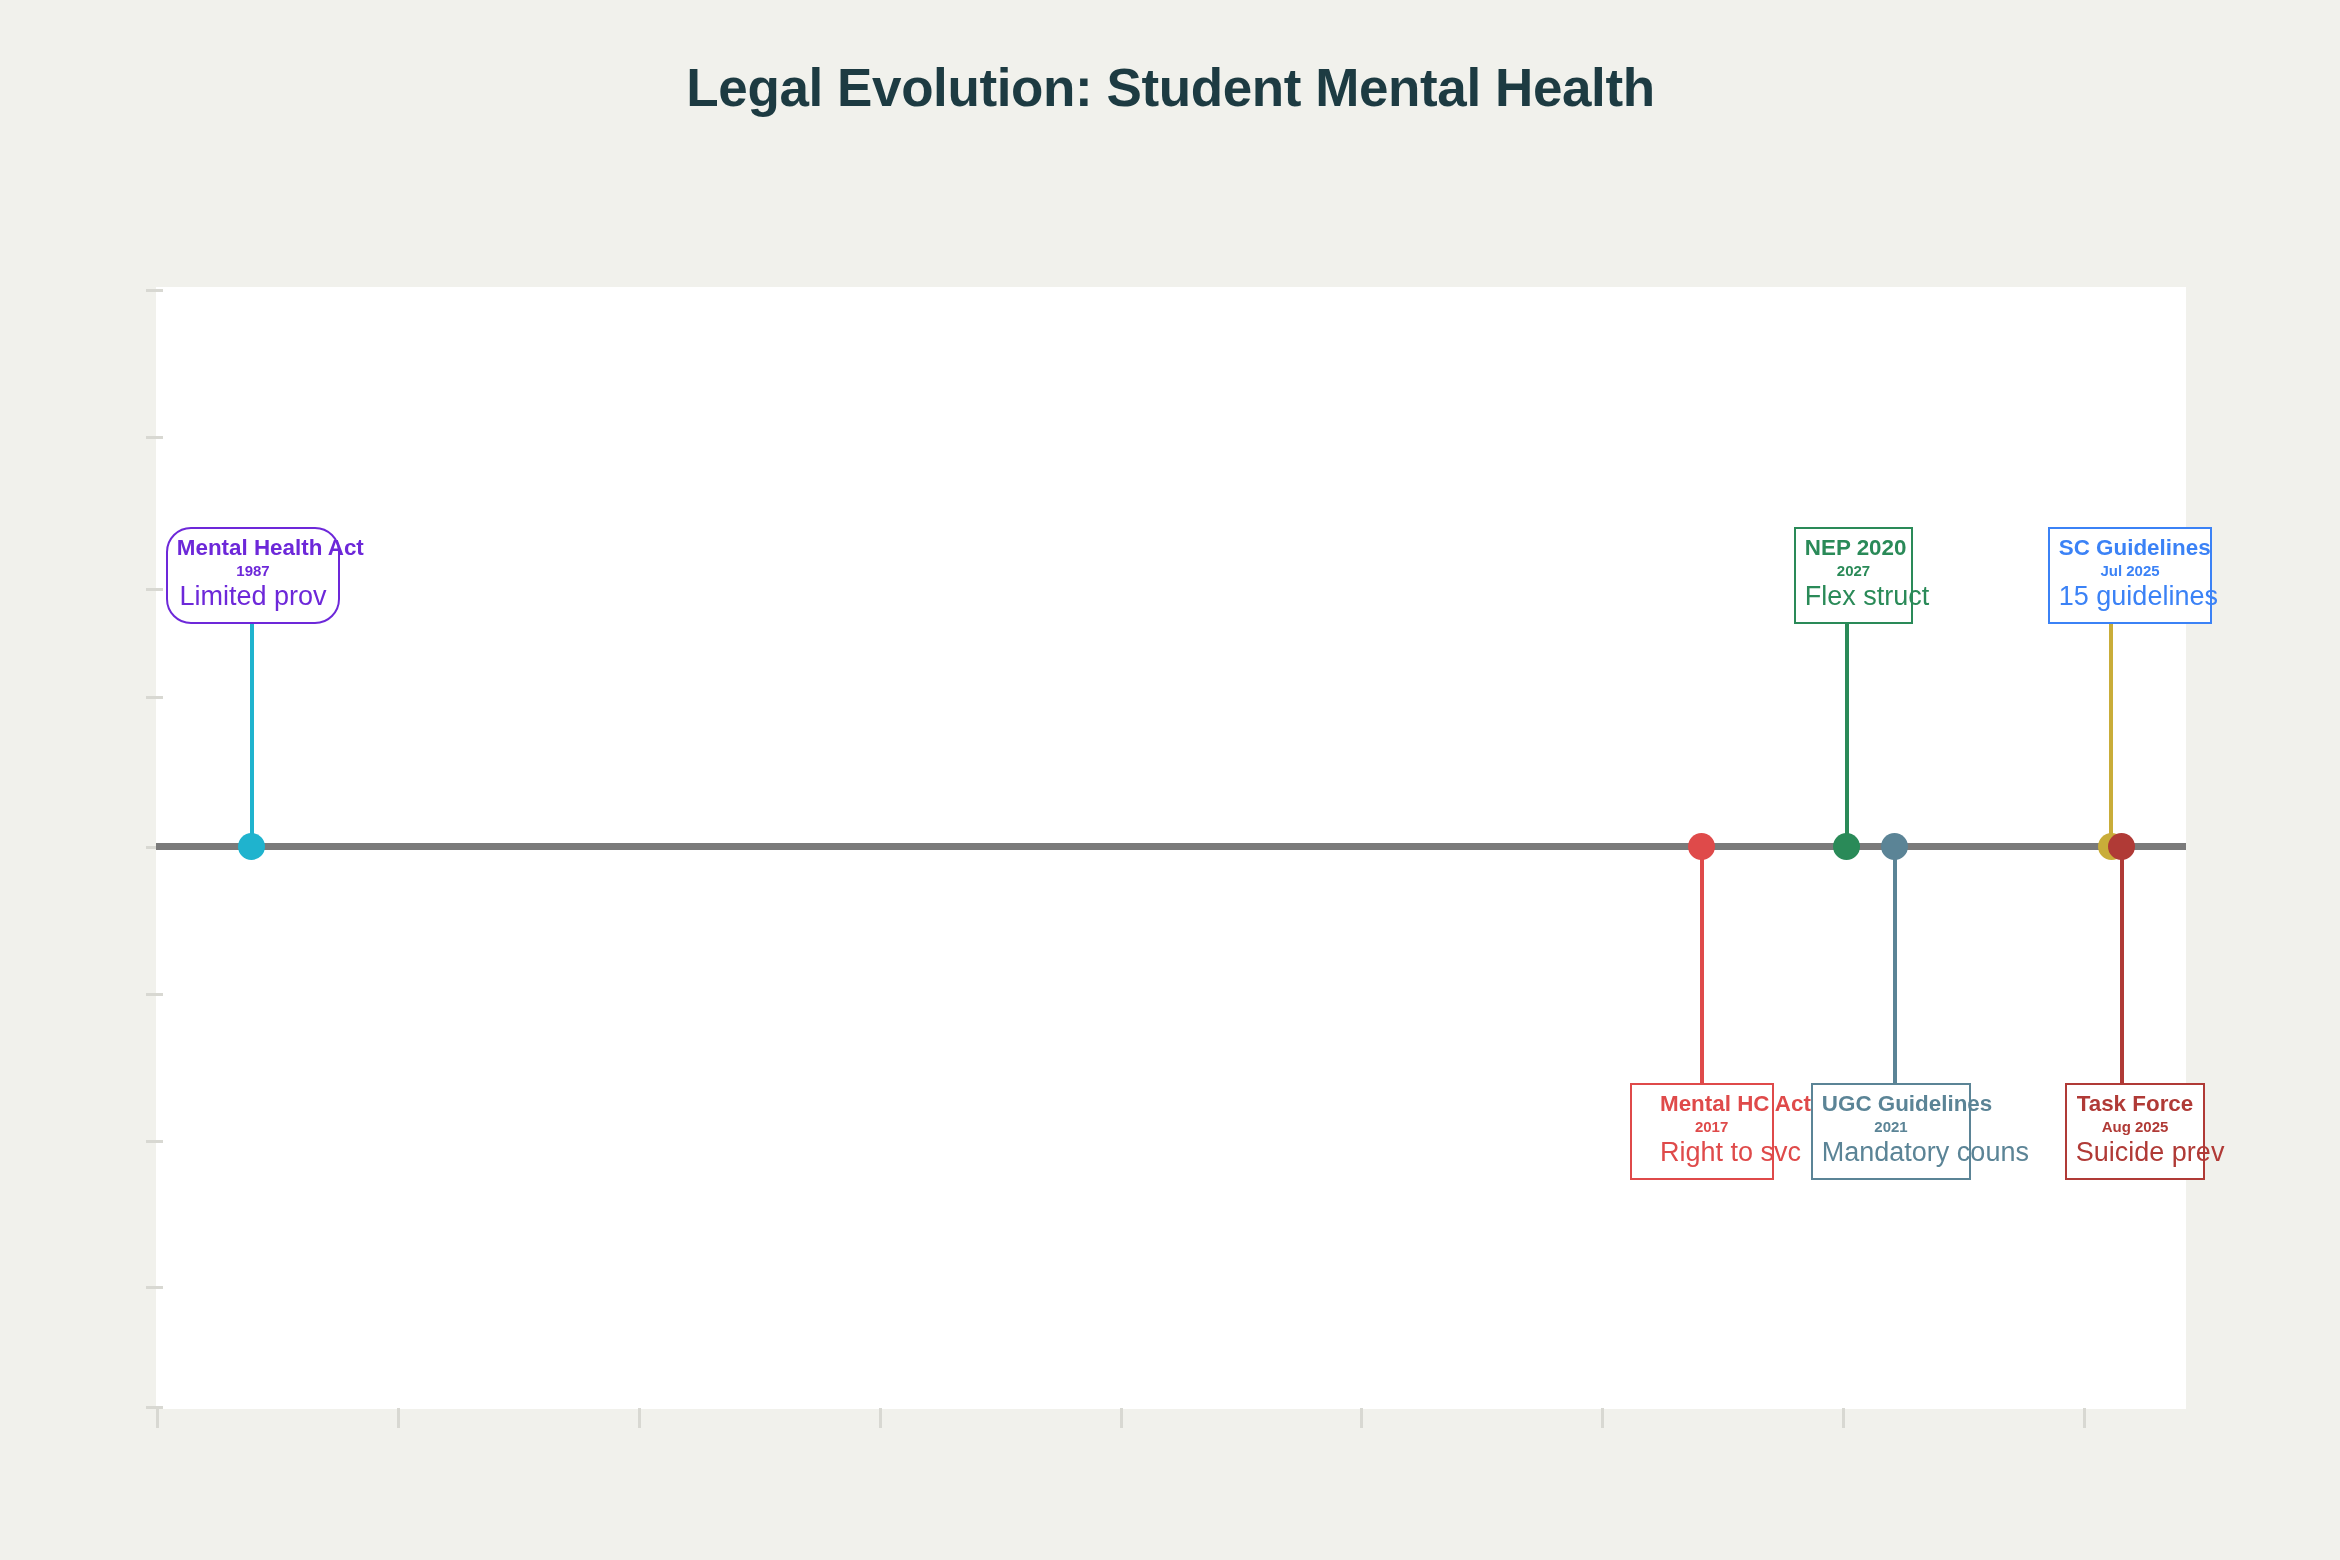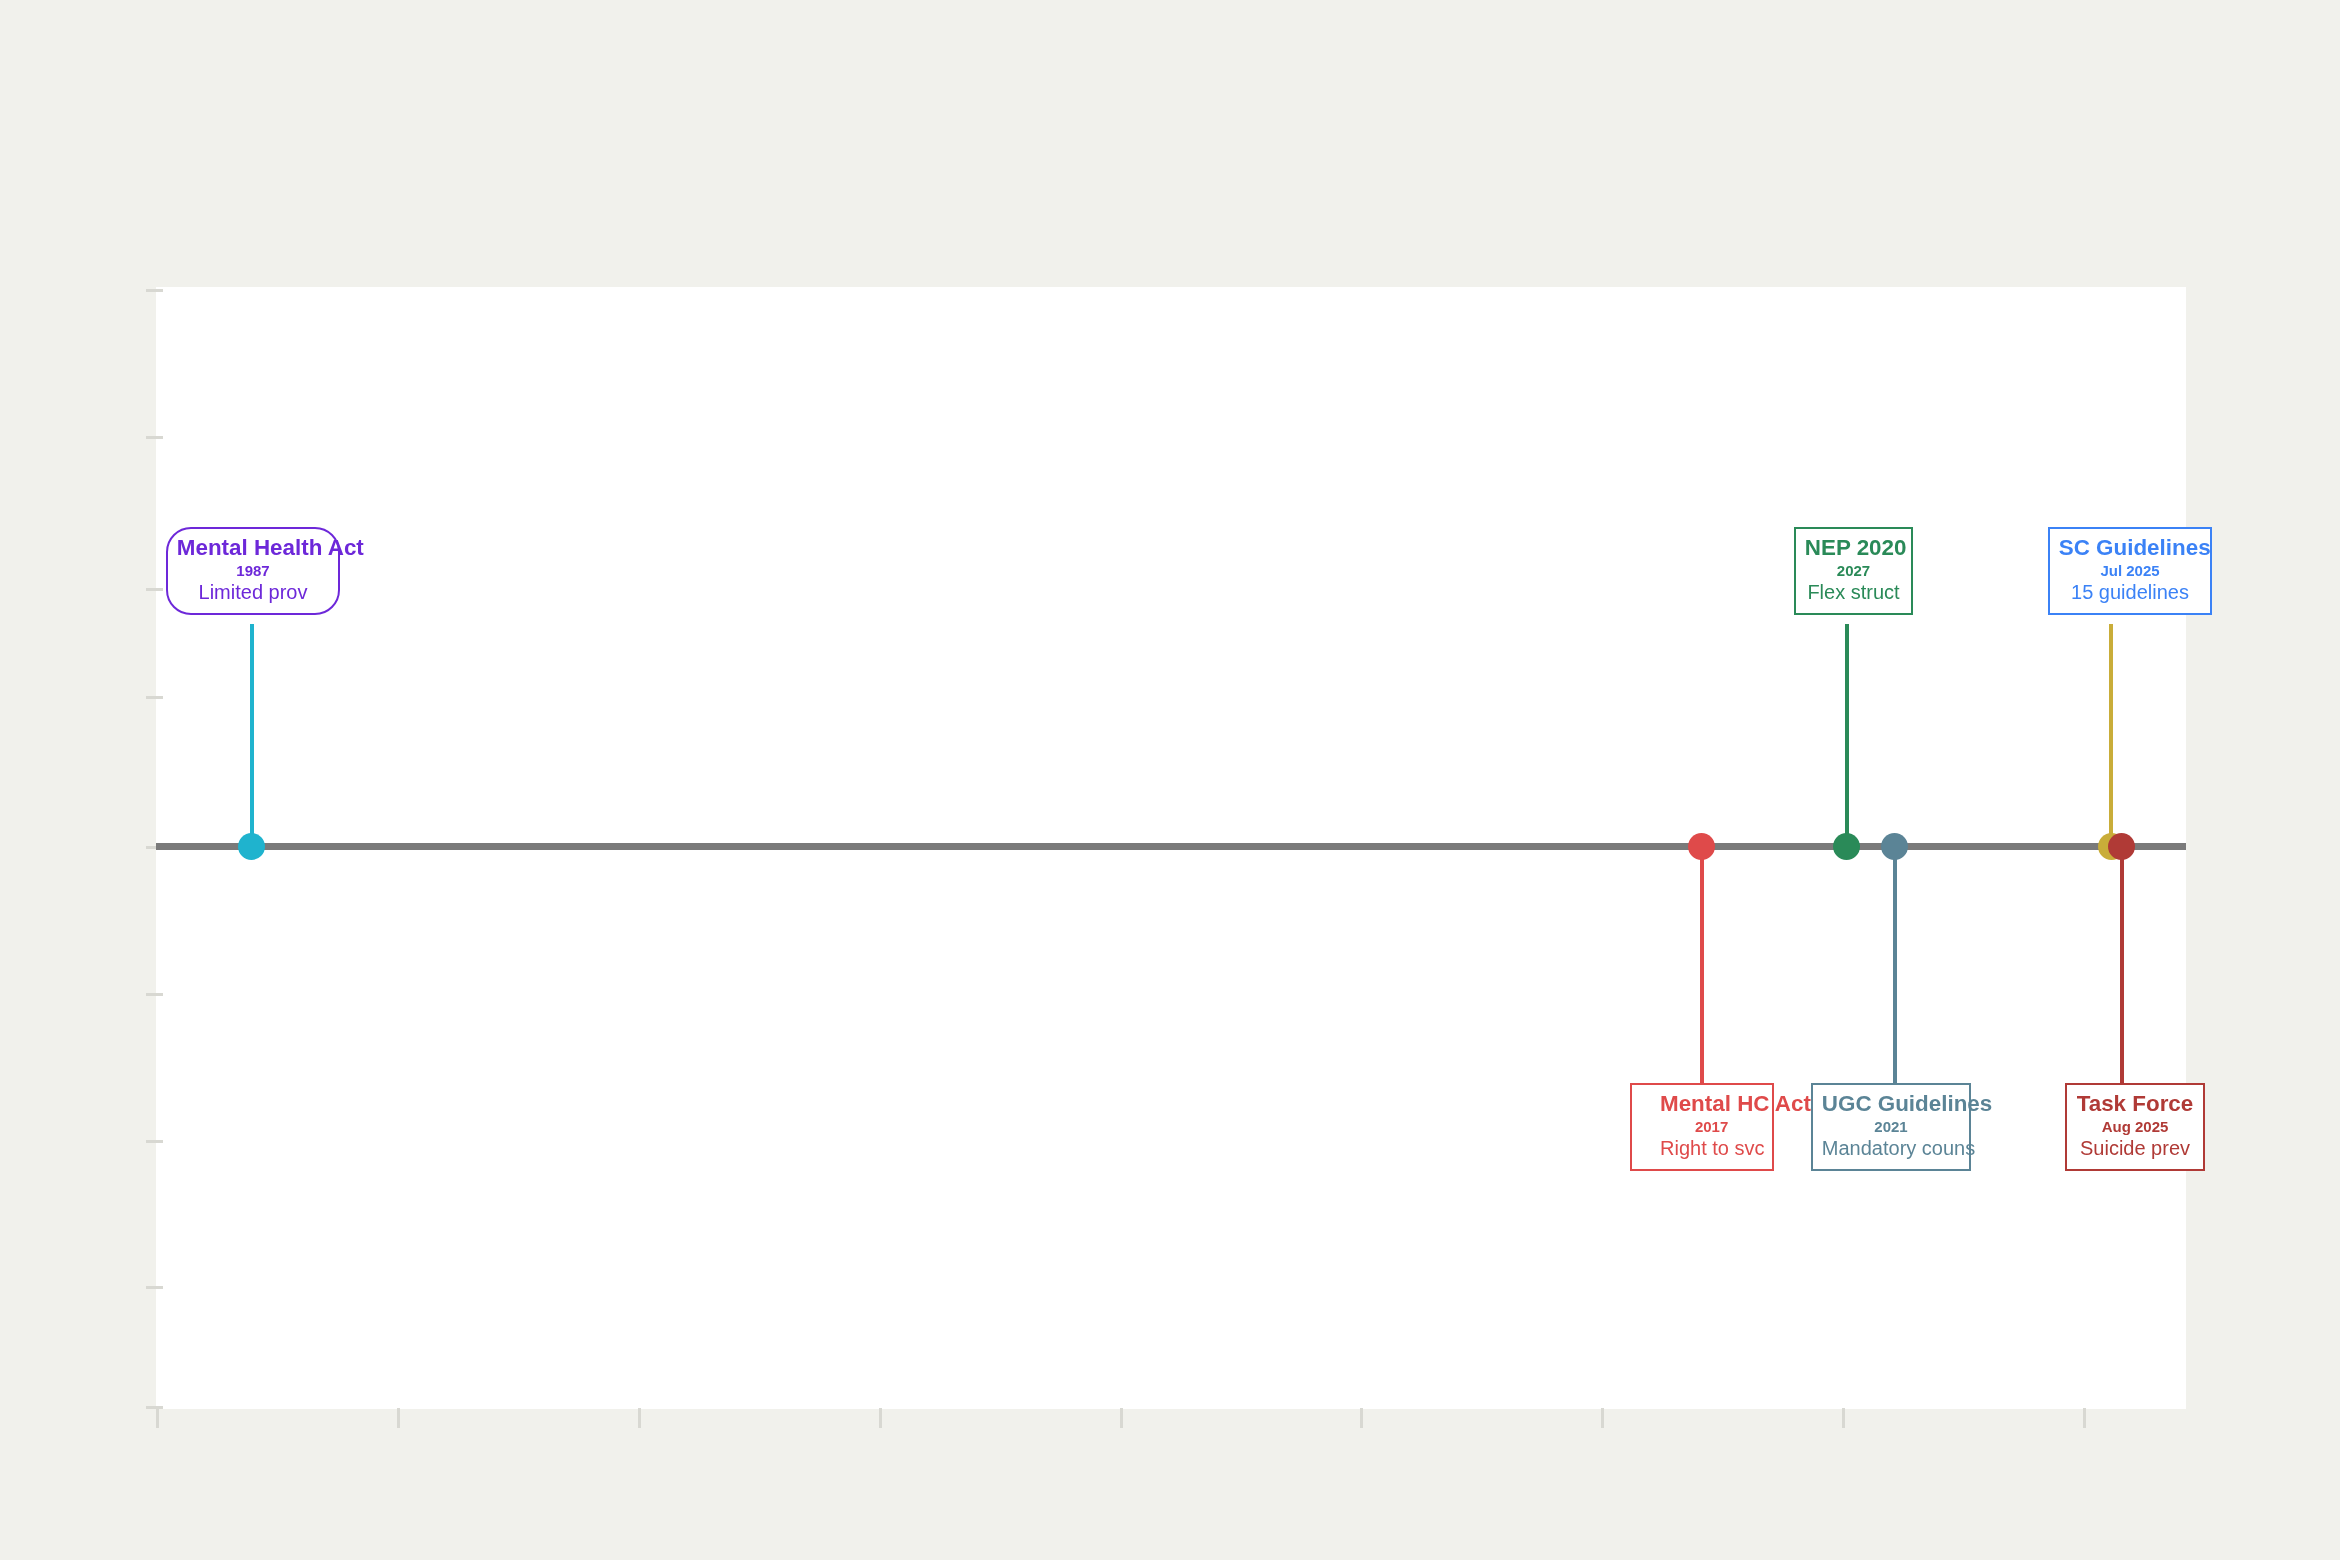--- a/index.html
+++ b/index.html
@@ -98,30 +98,31 @@
     font-size: 22.4px;
     font-weight: bold;
     line-height: 1.24;
   }
   .event-date {
     font-size: 15px;
     font-weight: bold;
     line-height: 1.24;
   }
   .event-detail {
-    font-size: 20px;
+    font-size: 27px;
     font-weight: normal;
     line-height: 1.24;
   }
 </style>
 </head>
 <body>
 
 <div id="stage">
 
+  <div id="chart-title">Legal Evolution: Student Mental Health</div>
 
   <div id="plot-area"></div>
 
   <div id="y-ticks">
       <div class="y-tick" style="top: 289px;"></div>
       <div class="y-tick" style="top: 436px;"></div>
       <div class="y-tick" style="top: 588px;"></div>
       <div class="y-tick" style="top: 696px;"></div>
       <div class="y-tick" style="top: 846px;"></div>
       <div class="y-tick" style="top: 993px;"></div>

